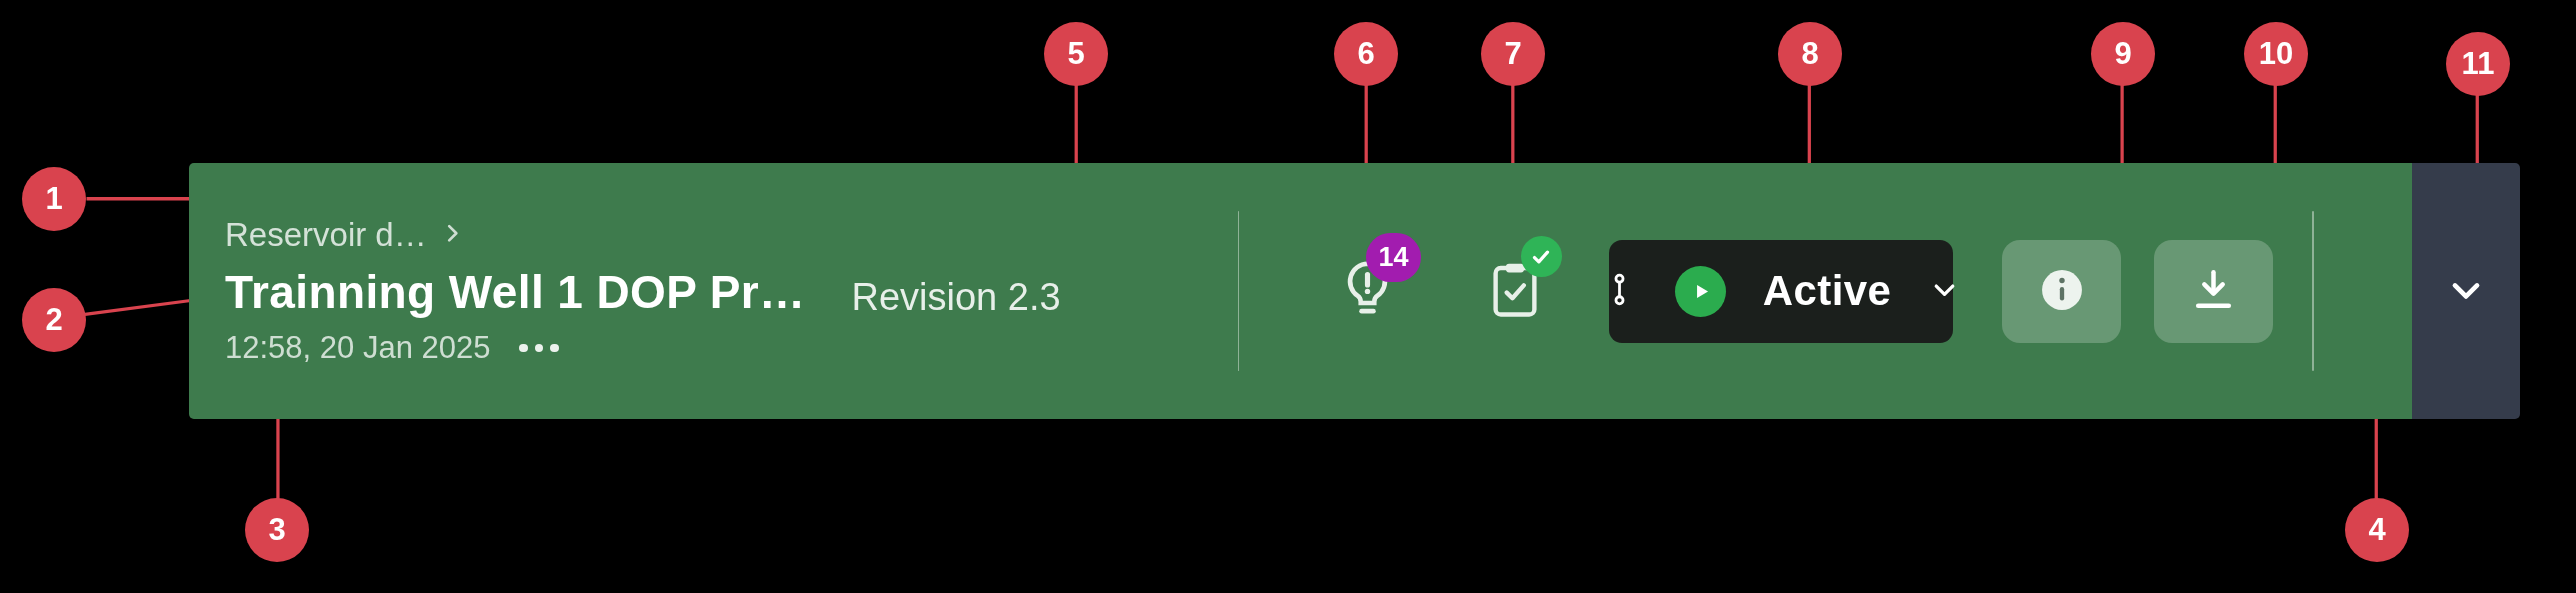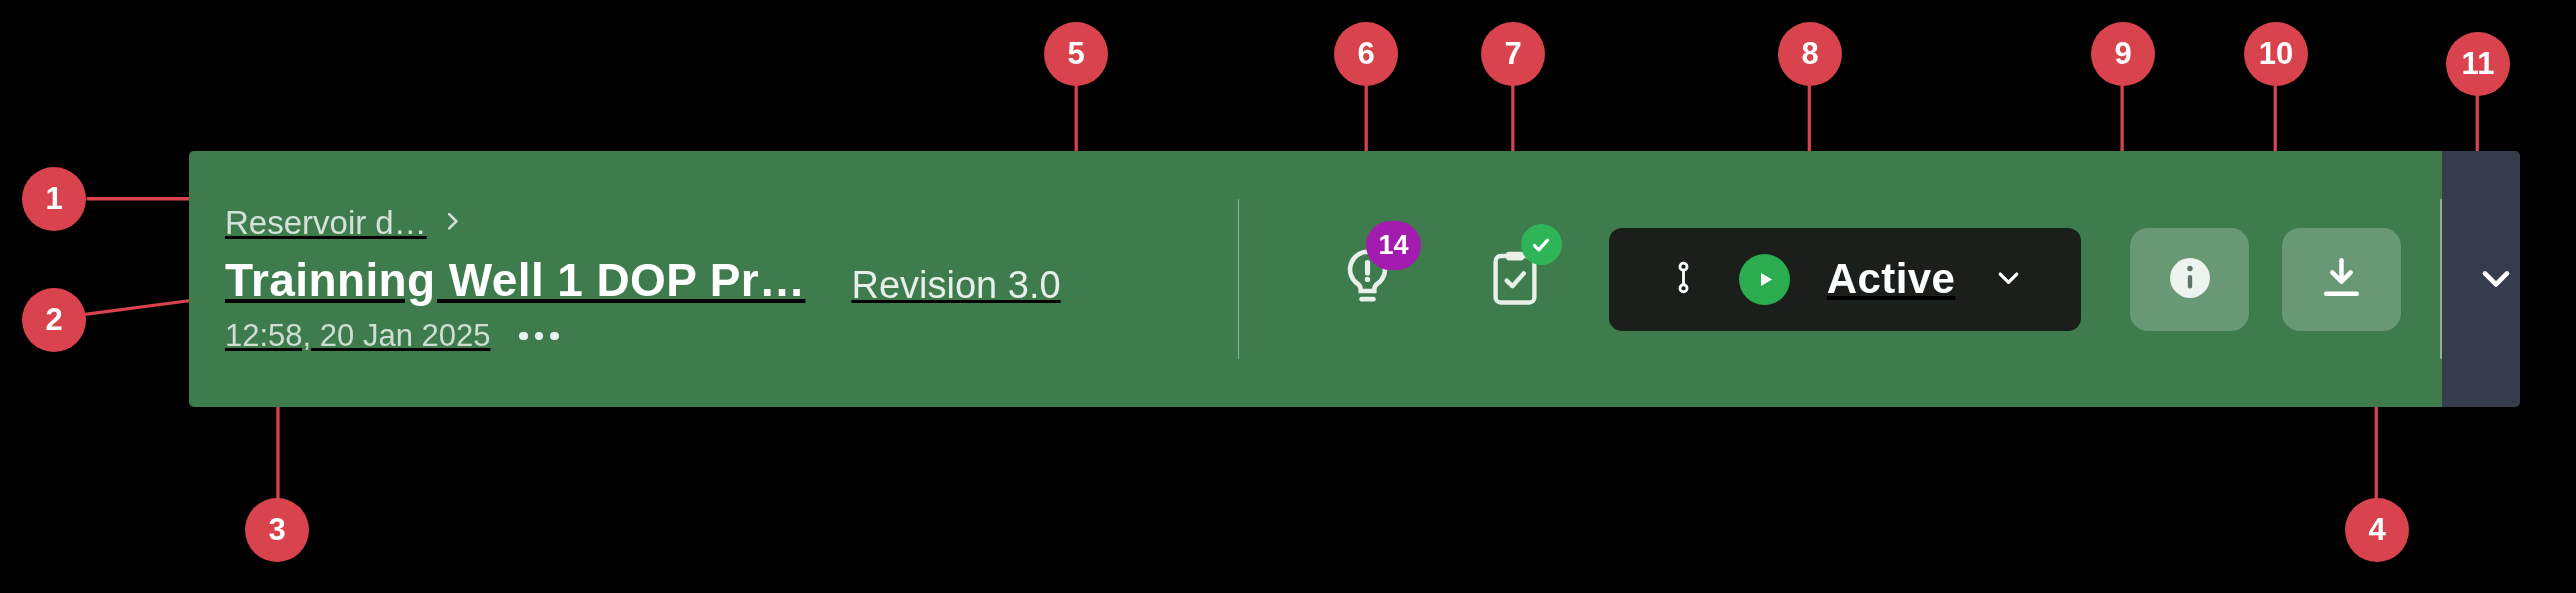--- a/index.html
+++ b/index.html
@@ -1,21 +1,21 @@
 <!DOCTYPE html>
 <html style="font-size:13px"><head>
 <meta charset="utf-8">
 <style>
   html,body{margin:0;padding:0;background:#000;}
   body{width:2576px;height:593px;position:relative;overflow:hidden;
        font-family:"Liberation Sans","DejaVu Sans",sans-serif;}
 
   
-  .bar{position:absolute;left:189px;top:151px;width:2331px;height:256px;
-       display:flex;border-radius:4.9px;overflow:hidden;text-decoration:underline;}
+  .bar{position:absolute;left:189px;top:163px;width:2331px;height:256px;
+       display:flex;border-radius:4.9px;overflow:hidden;}
   .bar-green{flex:1;background:#3E7B4D;display:flex;align-items:center;
              padding-left:36px;}
   .left-col{width:988px;display:flex;flex-direction:column;justify-content:center;gap:11.4px;}
 
   .breadcrumb{display:flex;align-items:center;gap:13px;font-size:33px;
               color:rgba(255,255,255,.78);white-space:nowrap;}
   .crumb{cursor:pointer;}
   .title-row{display:flex;align-items:flex-end;white-space:nowrap;}
   .title-row h1{margin:0;font-size:46px;font-weight:700;color:#fff;letter-spacing:0.4px;}
   .revision{margin-left:46px;font-size:38px;font-weight:400;color:rgba(255,255,255,.88);}
@@ -32,21 +32,21 @@
   .icon-wrap{position:relative;width:75px;height:103px;display:flex;align-items:center;
              justify-content:center;cursor:pointer;flex:none;}
   .icon-wrap.bulb{margin-right:72px;}
   .icon-wrap.clip{margin-right:57px;}
 
   .badge{position:absolute;display:flex;align-items:center;justify-content:center;}
   .badge.purple{top:-6.5px;right:-16.3px;min-width:49px;height:49px;border-radius:24.5px;
                 background:#a21caf;color:#fff;font-size:27px;font-weight:700;padding:0 3.3px;}
   .badge.check{top:-3.3px;right:-9.8px;width:41px;height:41px;border-radius:20.4px;background:#2FB457;}
 
-  .status-btn{width:472px;height:103px;border-radius:13px;background:#1B1F1C;border:none;
+  .status-btn{width:344px;height:103px;border-radius:13px;background:#1B1F1C;border:none;
               display:flex;align-items:center;justify-content:center;gap:37px;
               color:#fff;cursor:pointer;margin-right:49px;flex:none;
               font-family:inherit;}
   .status-btn .label{font-size:42px;font-weight:600;color:#fff;letter-spacing:0.4px;}
   .play-circle{width:51px;height:51px;border-radius:50%;background:#2BAC4E;display:flex;
                align-items:center;justify-content:center;flex:none;}
 
   .sq-btn{width:119px;height:103px;border-radius:18px;background:rgba(255,255,255,.22);
           border:none;display:flex;align-items:center;justify-content:center;cursor:pointer;flex:none;}
   .sq-btn.info{margin-right:33px;}
@@ -88,21 +88,21 @@
         <span class="crumb">Reservoir d…</span>
         <span>
           <svg viewBox="0 0 24 24" width="24.5" height="24.5">
               <path d="M9 5l7 7-7 7" fill="none" stroke="rgba(255,255,255,.75)" stroke-width="2.6" stroke-linecap="round" stroke-linejoin="round"></path>
             </svg>
         </span>
       </div>
 
       <div class="title-row">
         <h1>Trainning Well 1 DOP Pr…</h1>
-        <span class="revision">Revision 3.0</span>
+        <span class="revision">Revision 2.3</span>
       </div>
 
       <div class="time-row">
         <span>12:58, 20 Jan 2025</span>
         <span class="dots">
           <i></i>
             <i></i>
             <i></i>
         </span>
       </div>

